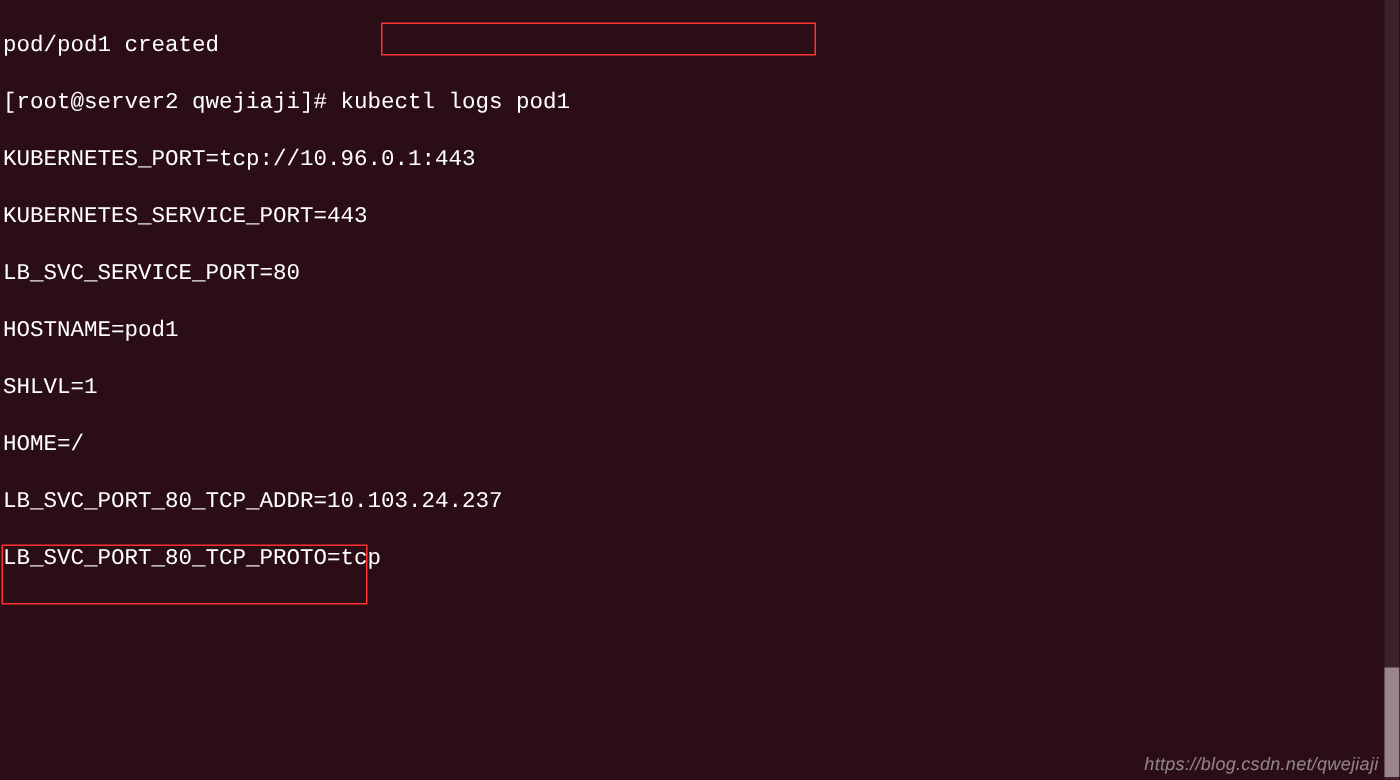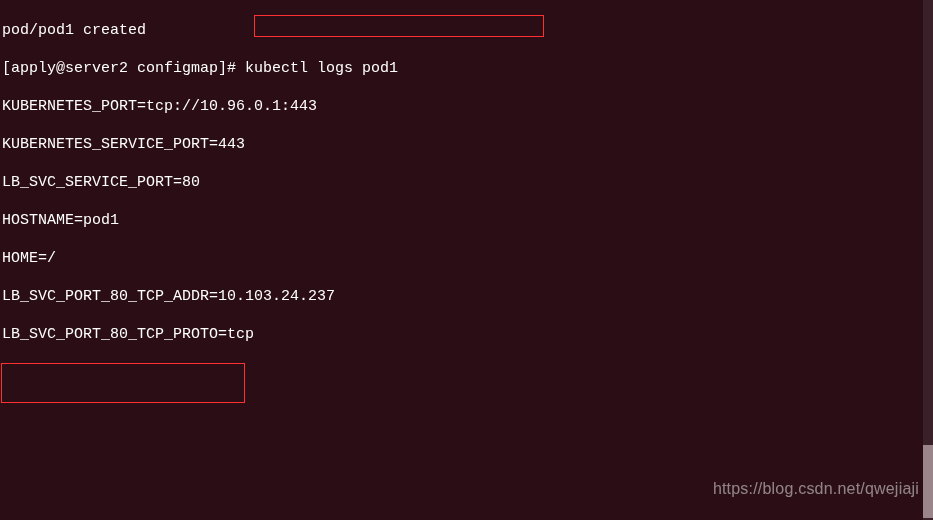--- a/index.html
+++ b/index.html
@@ -39,25 +39,26 @@
       border: 1.5px solid #ff3030;
       left: 1px;
       top: 363px;
       width: 244px;
       height: 40px;
       pointer-events: none;
     }
     .watermark {
       position: absolute;
       right: 14px;
-      bottom: 22px;
+      bottom: 1px;
       color: rgba(230, 230, 230, 0.55);
-      font-size: 16px;
+      font-size: 12px;
       font-family: Arial, sans-serif;
       letter-spacing: 0.2px;
+      font-style: italic;
     }
     .scrollbar {
       position: absolute;
       right: 0;
       top: 0;
       width: 10px;
       height: 100%;
       background: #3a2028;
     }
     .scrollbar-thumb {
@@ -67,25 +68,26 @@
       width: 10px;
       height: 73px;
       background: #9a858a;
     }
   </style>
 </head>
 <body>
 
 <div class="terminal">
 <span class="line">pod/pod1 created</span>
-<span class="line">[apply@server2 configmap]# kubectl logs pod1</span>
+<span class="line">[root@server2 qwejiaji]# kubectl logs pod1</span>
 <span class="line">KUBERNETES_PORT=tcp://10.96.0.1:443</span>
 <span class="line">KUBERNETES_SERVICE_PORT=443</span>
 <span class="line">LB_SVC_SERVICE_PORT=80</span>
 <span class="line">HOSTNAME=pod1</span>
+<span class="line">SHLVL=1</span>
 <span class="line">HOME=/</span>
 <span class="line">LB_SVC_PORT_80_TCP_ADDR=10.103.24.237</span>
 <span class="line">LB_SVC_PORT_80_TCP_PROTO=tcp</span>
 
 
 
 
 
 
 

